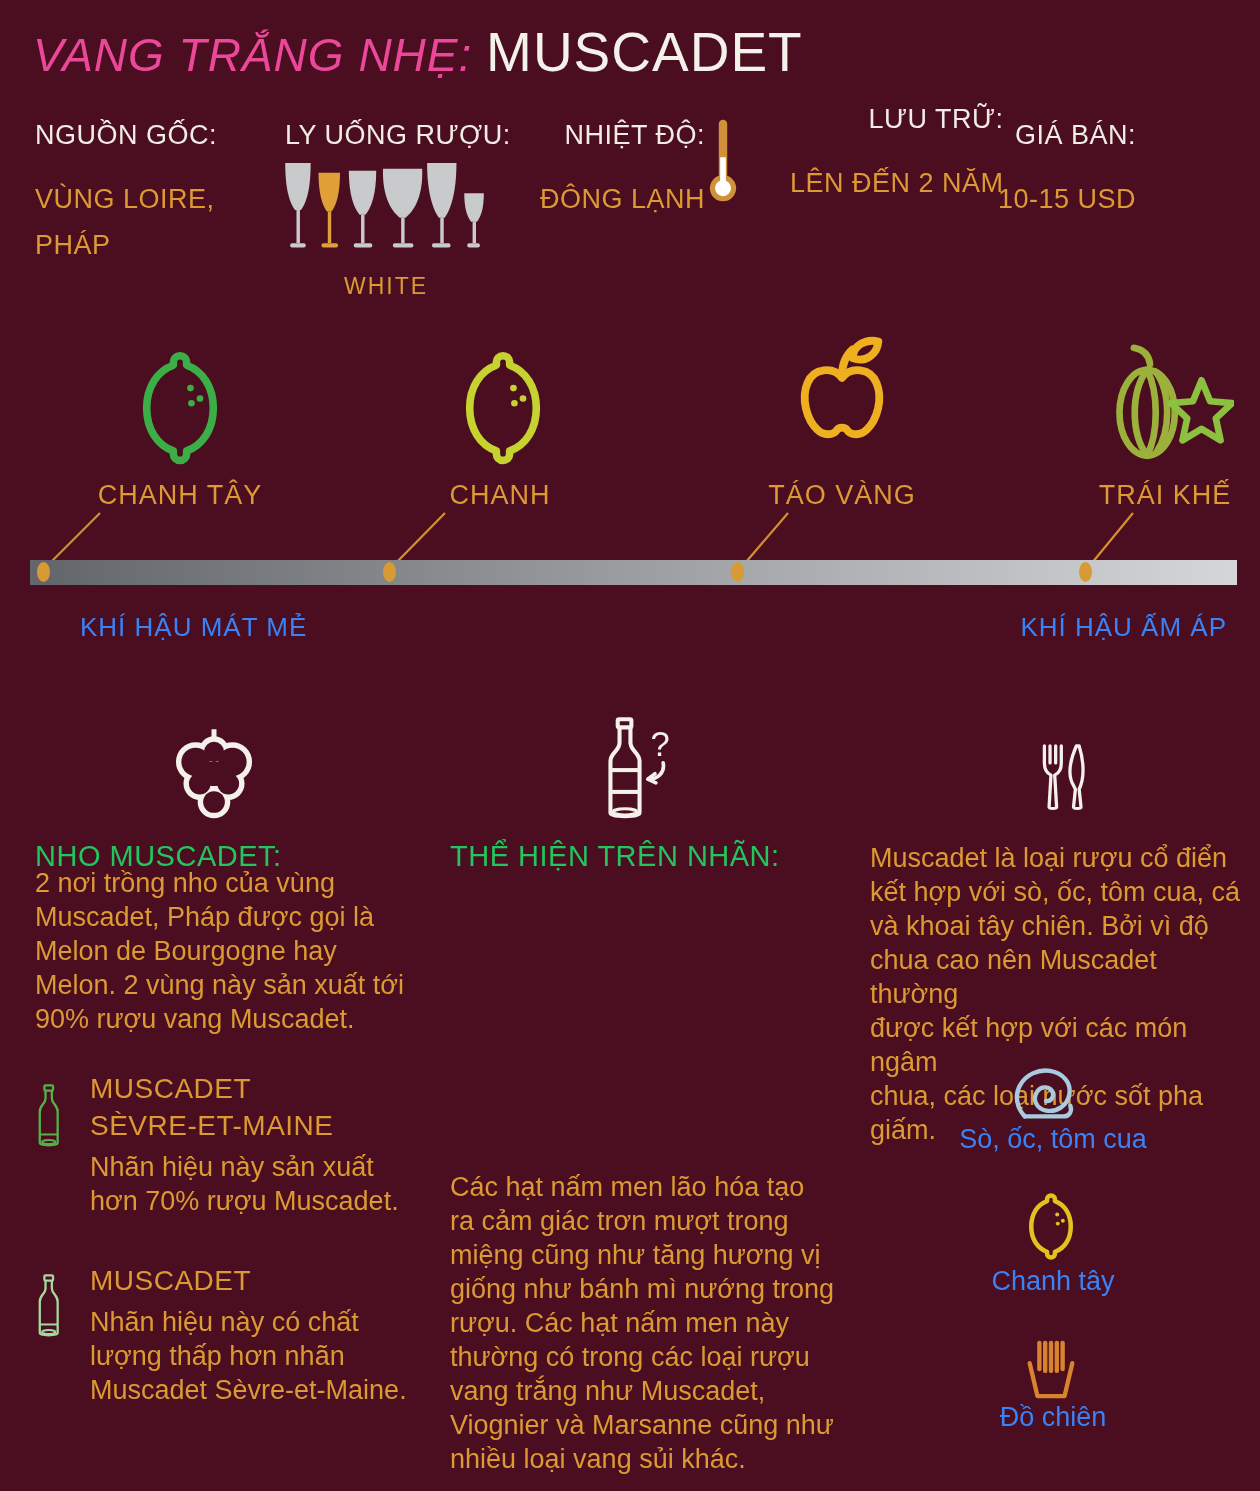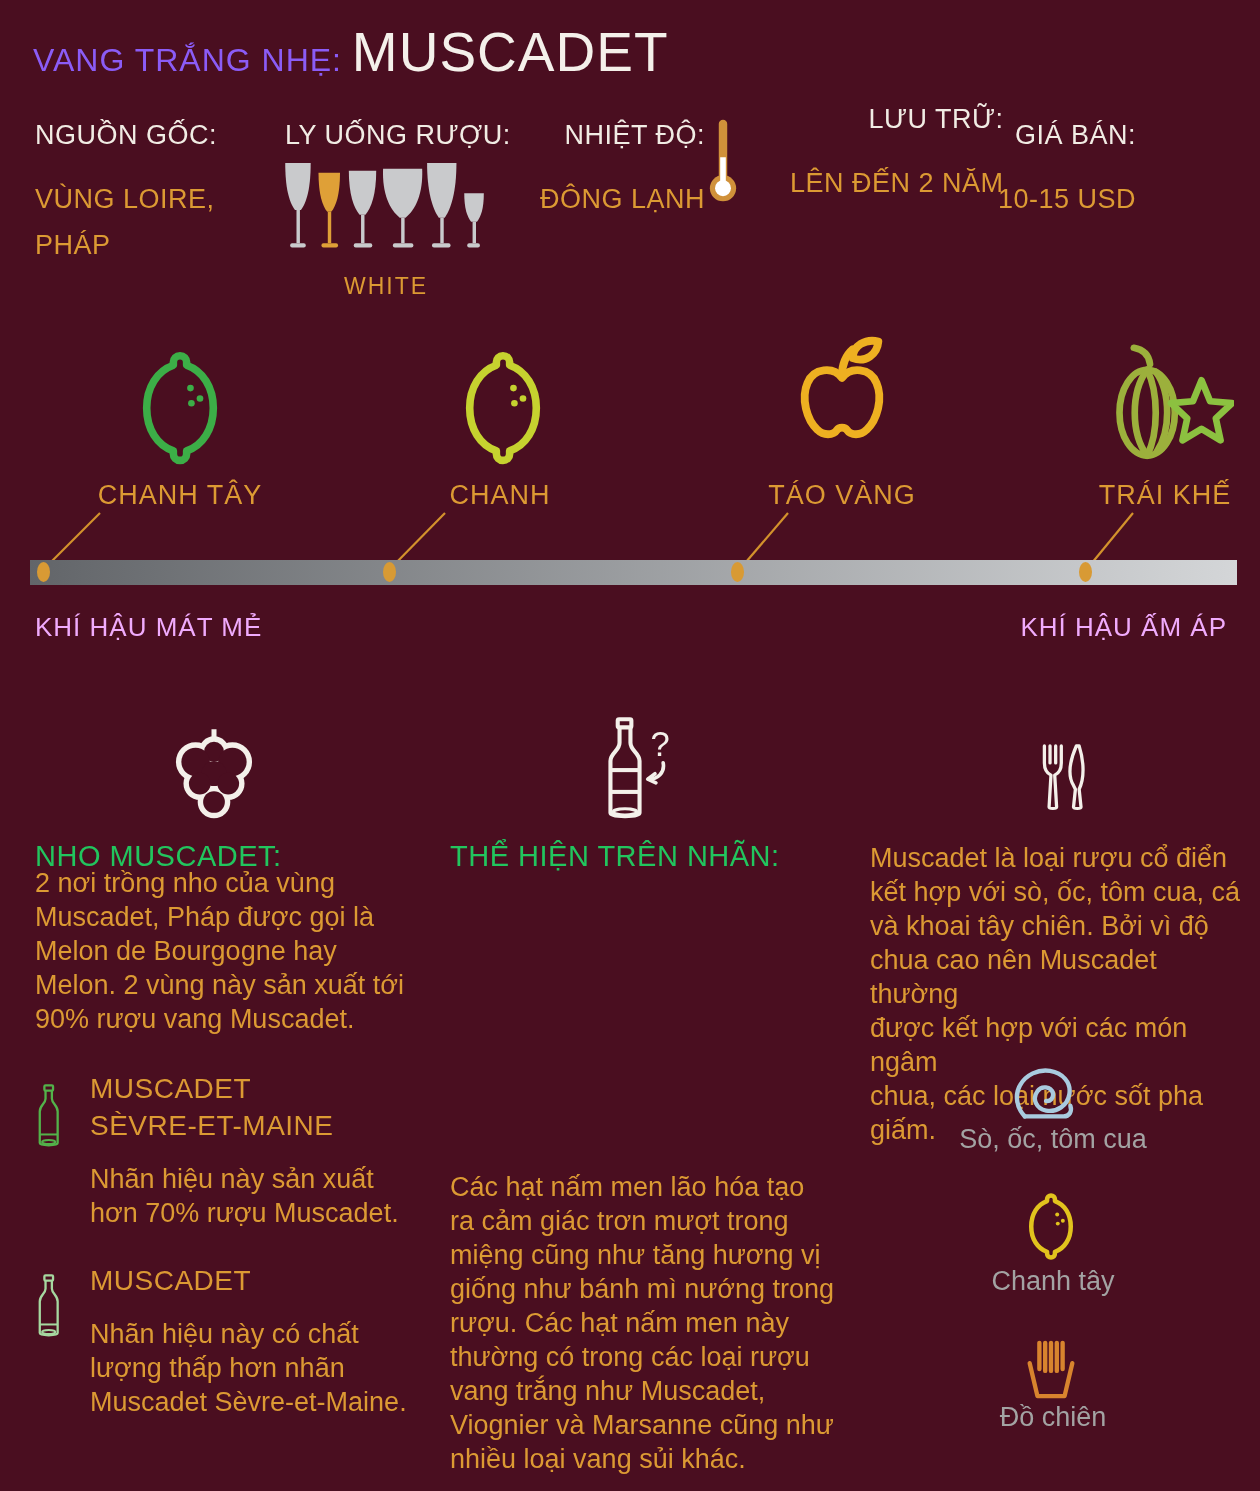--- a/index.html
+++ b/index.html
@@ -1,41 +1,41 @@
 <!DOCTYPE html>
 <html><head>
 <meta charset="utf-8">
 <style>
   html,body{margin:0;padding:0;background:#3a0a18;}
   .page{position:relative;width:1260px;height:1491px;background:#4a0e20;
         font-family:"Liberation Sans",sans-serif;overflow:hidden;}
   .abs{position:absolute;}
   .title{position:absolute;left:33px;top:20px;margin:0;font-weight:normal;white-space:nowrap;}
-  .title .t1{color:#8b5cf6;font-size:32px;letter-spacing:1px;}
+  .title .t1{color:#ec4899;font-size:46px;letter-spacing:1px;font-style:italic;}
   .title .t2{color:#f4f0ea;font-size:55px;letter-spacing:1px;}
   .info-label{font-size:27px;color:#f1ece4;letter-spacing:.5px;text-align:right;}
   .info-value{font-size:27px;color:#dc9a33;margin-top:25px;line-height:46px;
               white-space:pre-line;letter-spacing:.5px;}
   .white-tag{position:absolute;left:283px;top:253px;width:206px;text-align:center;
              font-size:23px;color:#dc9a33;letter-spacing:2px;margin-top:20px;}
   .fruit-label{position:absolute;top:480px;width:220px;text-align:center;
                font-size:27px;color:#dc9a33;letter-spacing:1px;}
   .scale-bar{position:absolute;left:30px;top:560px;width:1207px;height:25px;
              background:linear-gradient(to right,#626569,#d4d6d8);}
   .scale-dot{position:absolute;width:13px;height:20px;border-radius:50%;
              background:#d89a34;top:562px;}
-  .climate{position:absolute;top:612px;font-size:26px;color:#f0abfc;letter-spacing:1px;}
+  .climate{position:absolute;top:612px;font-size:26px;color:#3b82f6;letter-spacing:1px;margin-left:45px;}
   .col-heading{position:absolute;top:840px;font-size:29px;color:#22c55e;letter-spacing:.5px;}
   .body-text{font-size:27px;line-height:34px;color:#dc9a33;white-space:pre-line;}
   .pos-body{position:absolute;}
   .bottle-text .b-title{font-size:28px;line-height:37px;color:#dc9a33;
                         letter-spacing:.5px;white-space:pre-line;}
   .bottle-text .b-body{font-size:27px;line-height:34px;color:#dc9a33;
-                       white-space:pre-line;margin-top:18px;}
-  .pair-label{position:absolute;width:250px;text-align:center;font-size:27px;color:#a3a3a3;}
+                       white-space:pre-line;margin-top:6px;}
+  .pair-label{position:absolute;width:250px;text-align:center;font-size:27px;color:#3b82f6;}
   svg{display:block;}
 </style>
 </head>
 <body>
 
 <div class="page">
 
   <svg width="0" height="0" style="position:absolute" aria-hidden="true">
     <defs>
       <g id="lemon-shape" fill="none" stroke="currentColor" stroke-width="8" stroke-linejoin="round">

